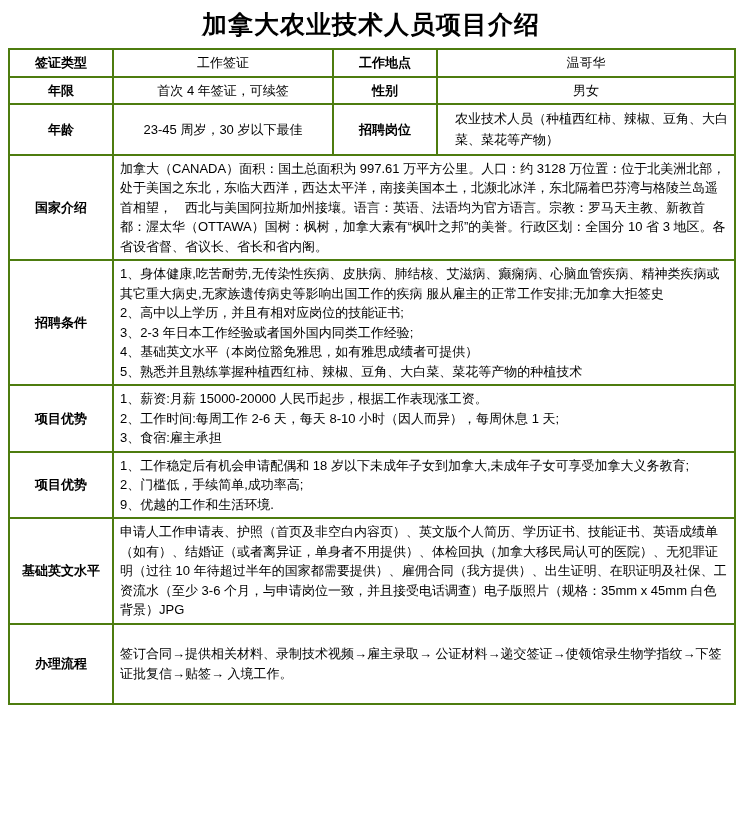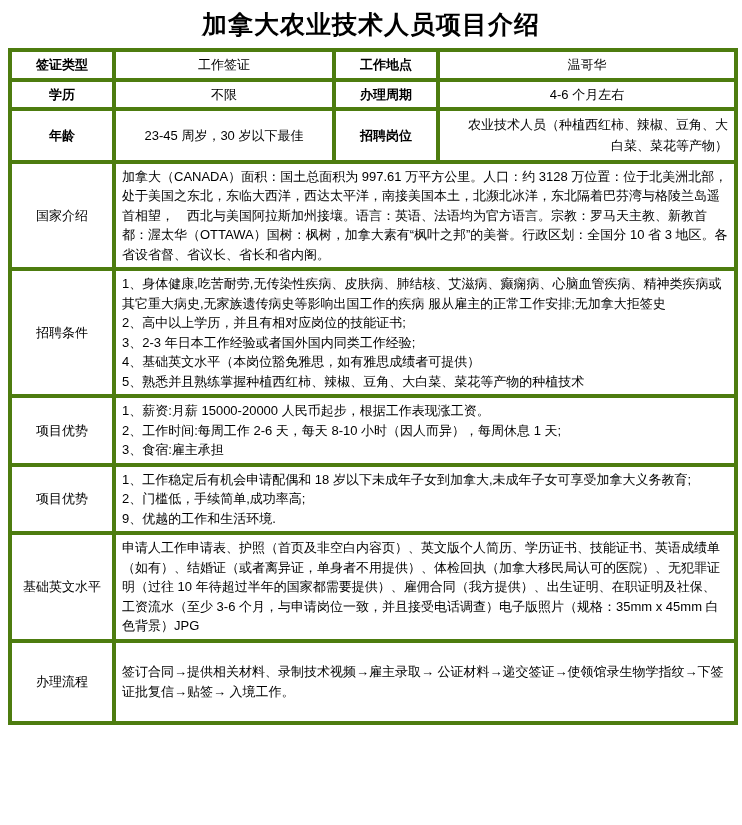--- a/index.html
+++ b/index.html
@@ -28,21 +28,21 @@
     letter-spacing: 1px;
     margin: 2px 0 6px 0;
     font-family: "Liberation Serif", serif;
   }
   table.main {
     border-collapse: collapse;
     width: 726px;
     table-layout: fixed;
   }
   table.main td {
-    border: 4px solid #4d7c0f;
+    border: 2px solid #4d7c0f;
     vertical-align: middle;
     font-size: 13px;
     line-height: 1.5;
     padding: 3px 6px;
   }
   td.lbl {
     text-align: center;
     font-weight: bold;
     font-size: 14px;
     width: 104px;
@@ -66,21 +66,21 @@
     vertical-align: top;
   }
   td.body.vmid {
     vertical-align: middle;
   }
   .lines > div {
     white-space: normal;
   }
   .tall-lbl {
     text-align: center;
-    font-weight: normal;
+    font-weight: bold;
     font-size: 14px;
     vertical-align: middle;
   }
 </style>
 </head>
 <body>
 
 <div class="page">
 
   <div class="doc-title">加拿大农业技术人员项目介绍</div>
@@ -93,30 +93,30 @@
       <col style="width:298px">
     </colgroup>
     <tbody>
       <tr>
         <td class="lbl">签证类型</td>
         <td class="val-c">工作签证</td>
         <td class="lbl2">工作地点</td>
         <td class="val-c">温哥华</td>
       </tr>
       <tr>
-        <td class="lbl">学历</td>
-        <td class="val-c">不限</td>
-        <td class="lbl2">办理周期</td>
-        <td class="val-c">4-6 个月左右</td>
+        <td class="lbl">年限</td>
+        <td class="val-c">首次 4 年签证，可续签</td>
+        <td class="lbl2">性别</td>
+        <td class="val-c">男女</td>
       </tr>
       <tr>
         <td class="lbl">年龄</td>
         <td class="val-c">23-45 周岁，30 岁以下最佳</td>
         <td class="lbl2">招聘岗位</td>
-        <td class="val-c" style="text-align:right; line-height:1.65;padding-left:17px;">农业技术人员（种植西红柿、辣椒、豆角、大白菜、菜花等产物）</td>
+        <td class="val-c" style="text-align:left; line-height:1.65;padding-left:17px;">农业技术人员（种植西红柿、辣椒、豆角、大白菜、菜花等产物）</td>
       </tr>
 
       <tr>
         <td class="tall-lbl">国家介绍</td>
         <td class="body" colspan="3">加拿大（CANADA）面积：国土总面积为 997.61 万平方公里。人口：约 3128 万位置：位于北美洲北部，处于美国之东北，东临大西洋，西达太平洋，南接美国本土，北濒北冰洋，东北隔着巴芬湾与格陵兰岛遥首相望，　西北与美国阿拉斯加州接壤。语言：英语、法语均为官方语言。宗教：罗马天主教、新教首都：渥太华（OTTAWA）国树：枫树，加拿大素有“枫叶之邦”的美誉。行政区划：全国分 10 省 3 地区。各省设省督、省议长、省长和省内阁。</td>
       </tr>
 
       <tr>
         <td class="tall-lbl">招聘条件</td>
         <td class="body" colspan="3">

